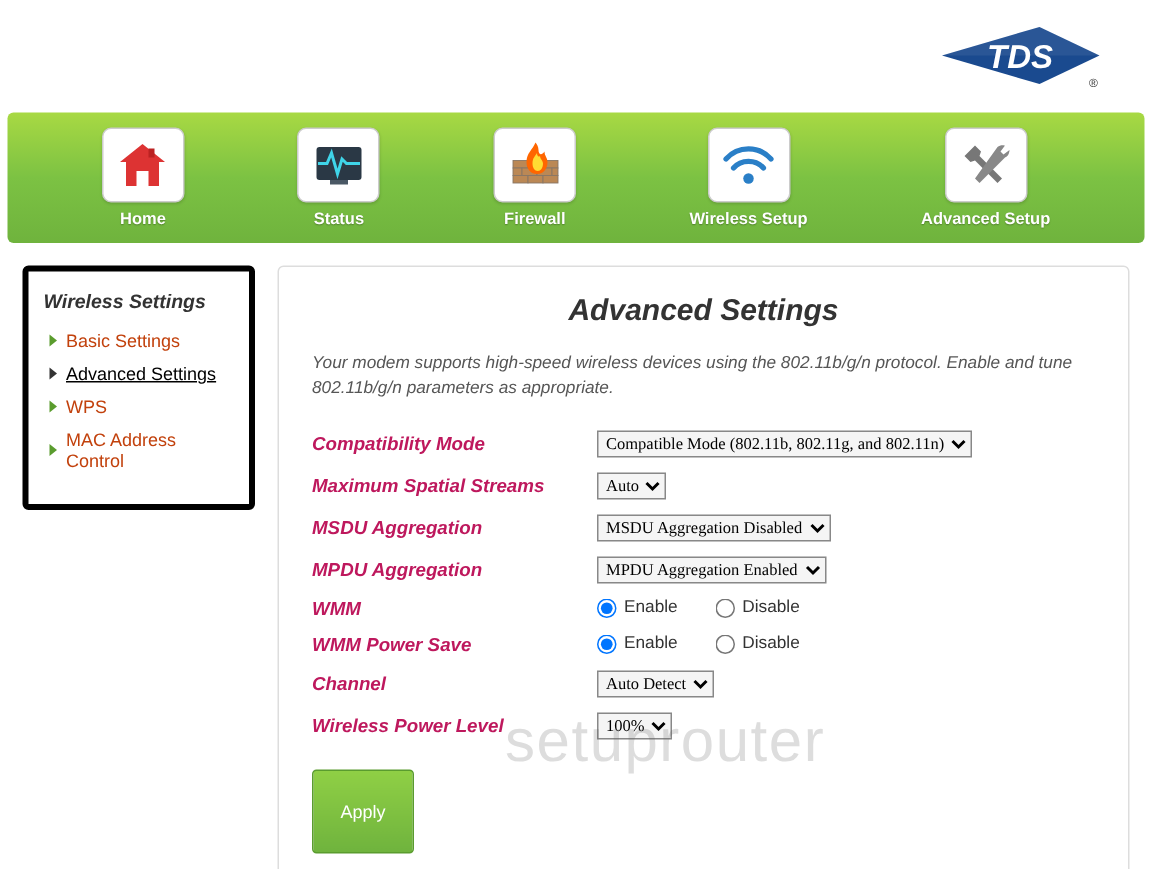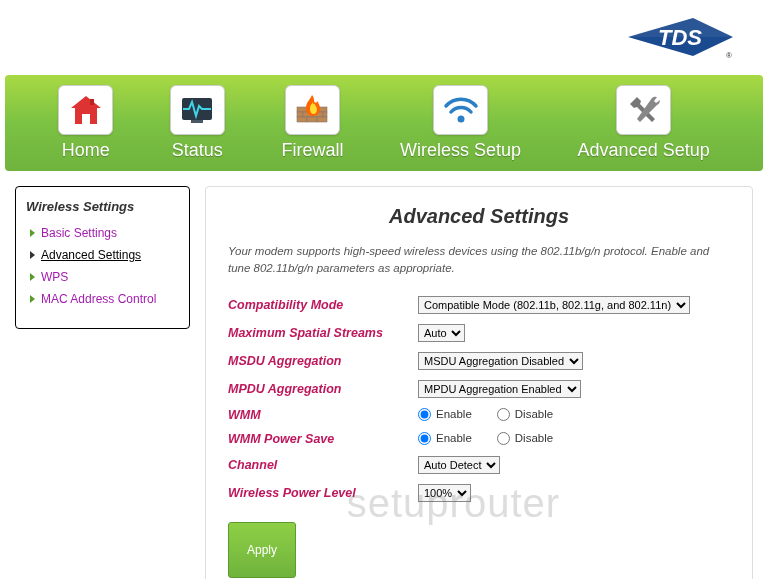--- a/index.html
+++ b/index.html
@@ -6,40 +6,40 @@
     body { font-family: Arial, sans-serif; font-size: 12px; color: #333; background: #fff; width: 768px; }
     
     .header { display: flex; justify-content: flex-end; padding: 10px 30px 5px 0; }
     .logo-wrap { position: relative; width: 120px; height: 55px; text-decoration: underline; }
     .logo-diamond { fill: #1a4a8f; }
     .logo-text { fill: #fff; font-family: Arial,sans-serif; font-style: italic; font-weight: bold; font-size: 22px; }
     
     .navbar { background: linear-gradient(to bottom, #a8d943 0%, #7cc243 50%, #6fb33d 100%); display: flex; justify-content: space-around; align-items: center; padding: 10px 25px; border-radius: 4px; margin: 5px 5px 15px 5px; }
     .nav-item { display: flex; flex-direction: column; align-items: center; cursor: pointer; text-decoration: none; }
     .nav-icon-box { width: 55px; height: 50px; background: #fff; border: 1px solid #ccc; border-radius: 6px; display: flex; align-items: center; justify-content: center; margin-bottom: 5px; box-shadow: 0 1px 2px rgba(0,0,0,0.15); }
-    .nav-label { color: #fff; font-weight: normal; font-size: 18px; text-shadow: 0 1px 1px rgba(0,0,0,0.3); }
+    .nav-label { color: #fff; font-weight: bold; font-size: 11px; text-shadow: 0 1px 1px rgba(0,0,0,0.3); }
     
     .content-wrap { display: flex; gap: 15px; padding: 0 15px 20px 15px; }
     
-    .sidebar { width: 175px; border: 1px solid #000000; border-radius: 4px; padding: 12px 10px 18px 10px; background: #fff; align-self: flex-start; }
+    .sidebar { width: 155px; border: 4px solid #000000; border-radius: 4px; padding: 12px 10px 18px 10px; background: #fff; align-self: flex-start; }
     .sidebar-title { font-style: italic; font-weight: bold; font-size: 13px; color: #333; margin-bottom: 8px; }
     .sidebar-item { display: flex; align-items: center; padding: 4px 0 4px 4px; font-size: 12px; cursor: pointer; }
     .sidebar-arrow { width: 0; height: 0; border-top: 4px solid transparent; border-bottom: 4px solid transparent; margin-right: 6px; }
     .sidebar-arrow.green { border-left: 5px solid #5a9c2e; }
     .sidebar-arrow.dark { border-left: 5px solid #333; }
     .sidebar-item.active .sidebar-link { text-decoration: underline; font-weight: normal; color: #000; }
-    .sidebar-link { color: #a21caf; }
+    .sidebar-link { color: #c2410c; }
     
     .main { flex: 1; border: 1px solid #ddd; border-radius: 4px; padding: 18px 22px; background: #fff; position: relative; }
     .page-title { text-align: center; font-style: italic; font-weight: bold; font-size: 20px; color: #333; margin-bottom: 15px; }
     .description { font-style: italic; color: #565656; font-size: 11.5px; line-height: 1.5; margin-bottom: 18px; }
     
     .form-row { display: flex; align-items: center; margin-bottom: 10px; }
     .form-label { width: 190px; font-style: italic; font-weight: bold; font-size: 12.5px; color: #be185d; }
-    .form-control select { font-size: 11px; padding: 1px; border: 1px solid #888; background: #f5f5f5; }
+    .form-control select { font-size: 11px; padding: 1px; border: 1px solid #888; background: #f5f5f5; font-family: Liberation Serif, serif; }
     .radio-group { display: flex; gap: 25px; font-size: 11.5px; align-items: center; }
     .radio-group label { display: flex; gap: 5px; }
     .radio-group input { margin: 0; }
     
     .apply-btn { background: linear-gradient(to bottom, #8fcf45, #6fb33d); color: #fff; border: 1px solid #5a9c2e; border-radius: 3px; padding: 20px 18px; font-size: 12px; cursor: pointer; margin-top: 10px; }
     
     .watermark { position: absolute; left: 50%; bottom: 70px; transform: translateX(-62%); font-size: 40px; color: rgba(100,100,100,0.22); font-weight: normal; letter-spacing: 1px; pointer-events: none; z-index: 0; }
   </style>
 </head>
 <body>

